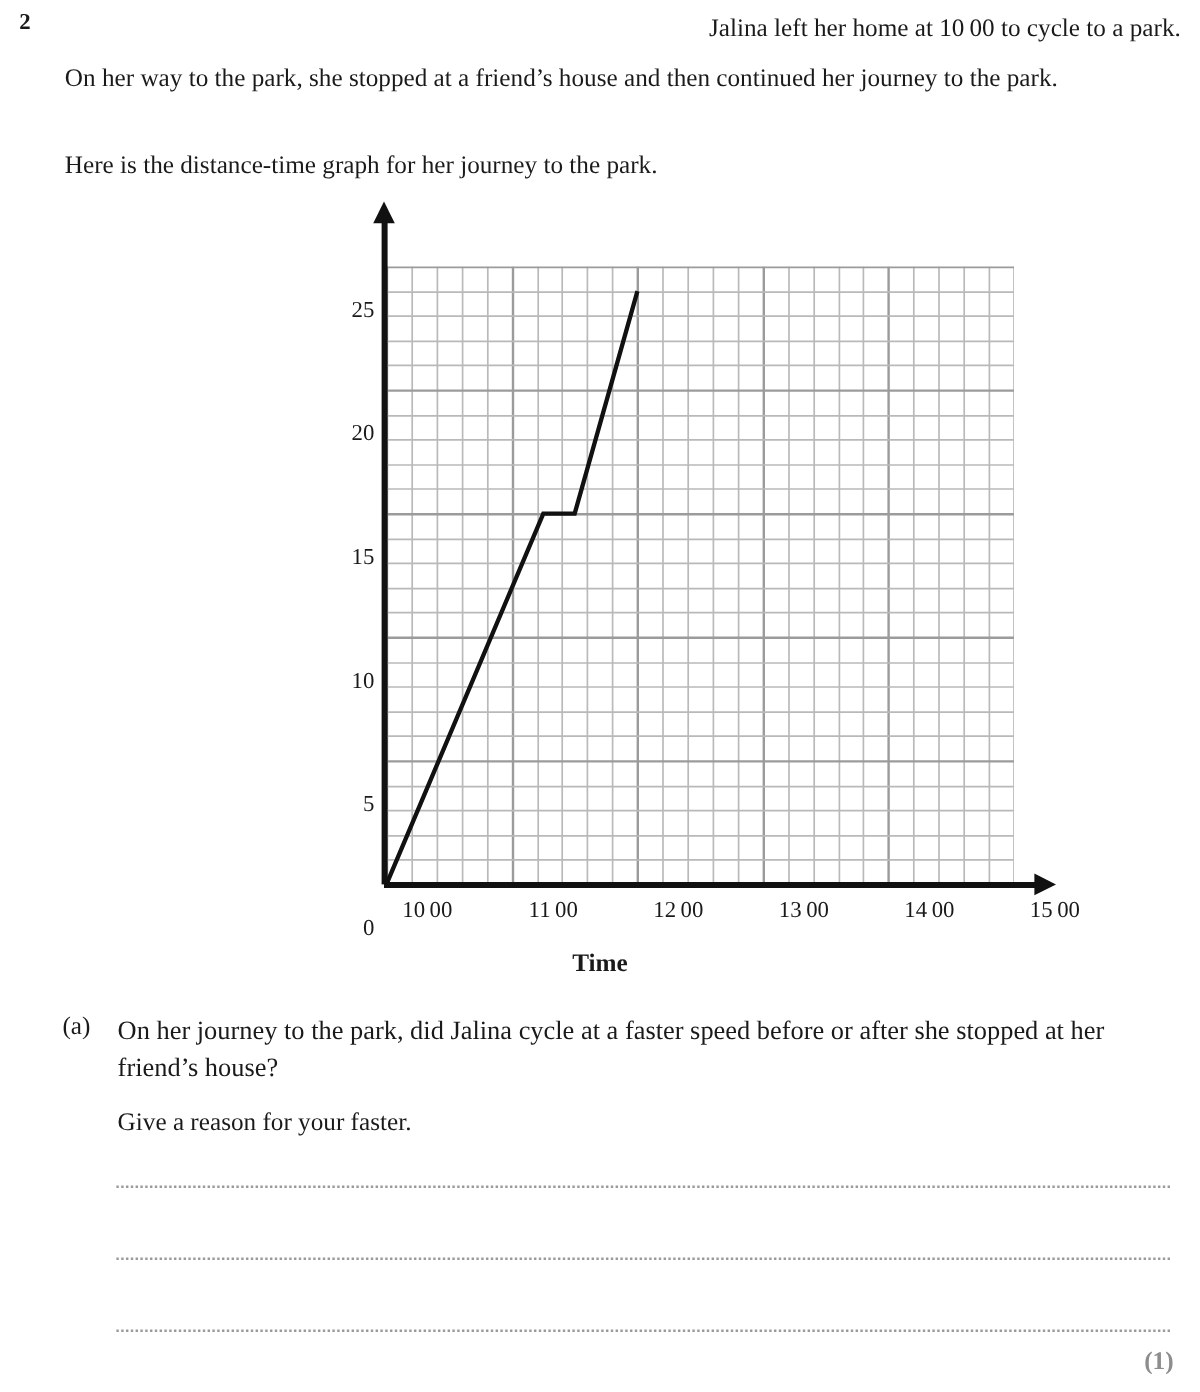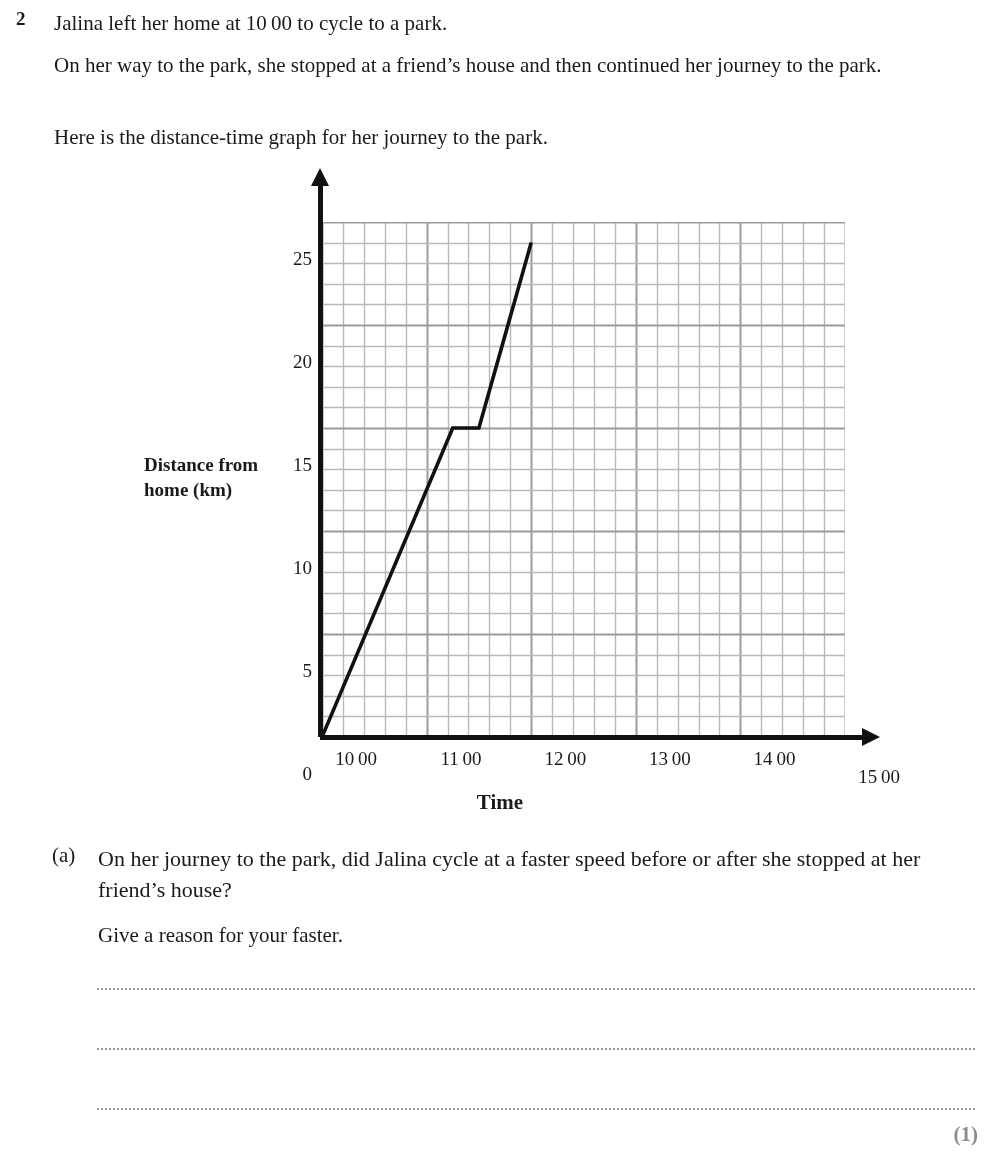--- a/index.html
+++ b/index.html
@@ -17,21 +17,21 @@
 
   .qnum {
     position:absolute; left:16px; top:8px;
     font-weight:bold; font-size:19px;
   }
   .qline {
     position:absolute; left:54px;
     font-size:21px; line-height:31px;
     width:930px;
   }
-  .l1 { top:8px; }
+  .l1 { top:8px;text-align:right; }
   .l2 { top:50px; width:932px; }
   .l3 { top:122px; }
 
   
   .graph-wrap {
     position:absolute; left:0; top:170px;
     width:1000px; height:650px;
   }
   .plot {
     position:absolute;
@@ -141,40 +141,36 @@
 
 <div class="qblock">
   <div class="qnum">2</div>
   <div class="qline l1">Jalina left her home at 10 00 to cycle to a park.</div>
   <div class="qline l2">On her way to the park, she stopped at a friend’s house and then continued her journey to the park.</div>
   <div class="qline l3">Here is the distance-time graph for her journey to the park.</div>
 </div>
 
 <div class="graph-wrap">
 
-  <div class="ylabel">
-    <span>Distance from</span><br>
-    <span>home (km)</span>
-  </div>
 
   <div class="ytick-holder">
       <div class="ytick" style="top: 558px;">0</div>
       <div class="ytick" style="top: 455px;">5</div>
       <div class="ytick" style="top: 352px;">10</div>
       <div class="ytick" style="top: 249px;">15</div>
       <div class="ytick" style="top: 146px;">20</div>
       <div class="ytick" style="top: 43px;">25</div>
     </div>
   <div class="xtick-holder">
       <div class="xtick" style="left: 322px;">10 00</div>
       <div class="xtick" style="left: 426.6px;">11 00</div>
       <div class="xtick" style="left: 531.2px;">12 00</div>
       <div class="xtick" style="left: 635.8px;">13 00</div>
       <div class="xtick" style="left: 740.4px;">14 00</div>
-      <div class="xtick" style="left: 845px; margin-top: 18px;">15 00</div>
+      <div class="xtick" style="left: 845px;">15 00</div>
     </div>
 
   <div class="plot">
     <svg class="gridsvg" id="grid-svg" width="523" height="515">
         <line x1="0.5" y1="0" x2="0.5" y2="515" stroke="#9b9b9b" stroke-width="2"></line>
         <line x1="21.5" y1="0" x2="21.5" y2="515" stroke="#b9b9b9" stroke-width="1.4"></line>
         <line x1="42.5" y1="0" x2="42.5" y2="515" stroke="#b9b9b9" stroke-width="1.4"></line>
         <line x1="63.5" y1="0" x2="63.5" y2="515" stroke="#b9b9b9" stroke-width="1.4"></line>
         <line x1="84.5" y1="0" x2="84.5" y2="515" stroke="#b9b9b9" stroke-width="1.4"></line>
         <line x1="105.5" y1="0" x2="105.5" y2="515" stroke="#9b9b9b" stroke-width="2"></line>

